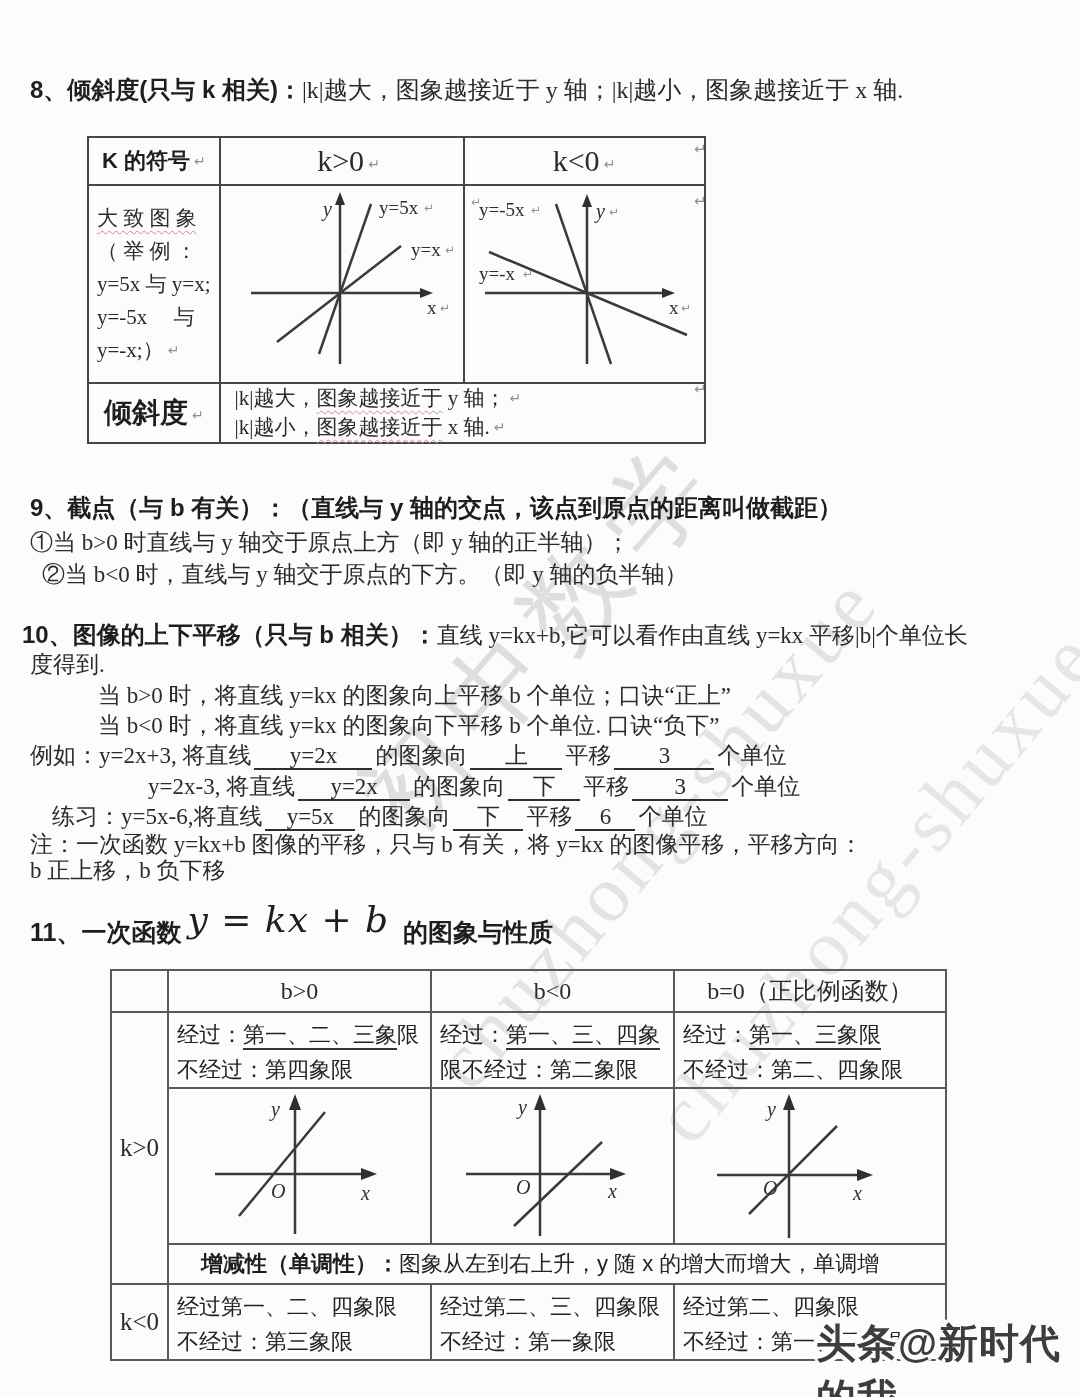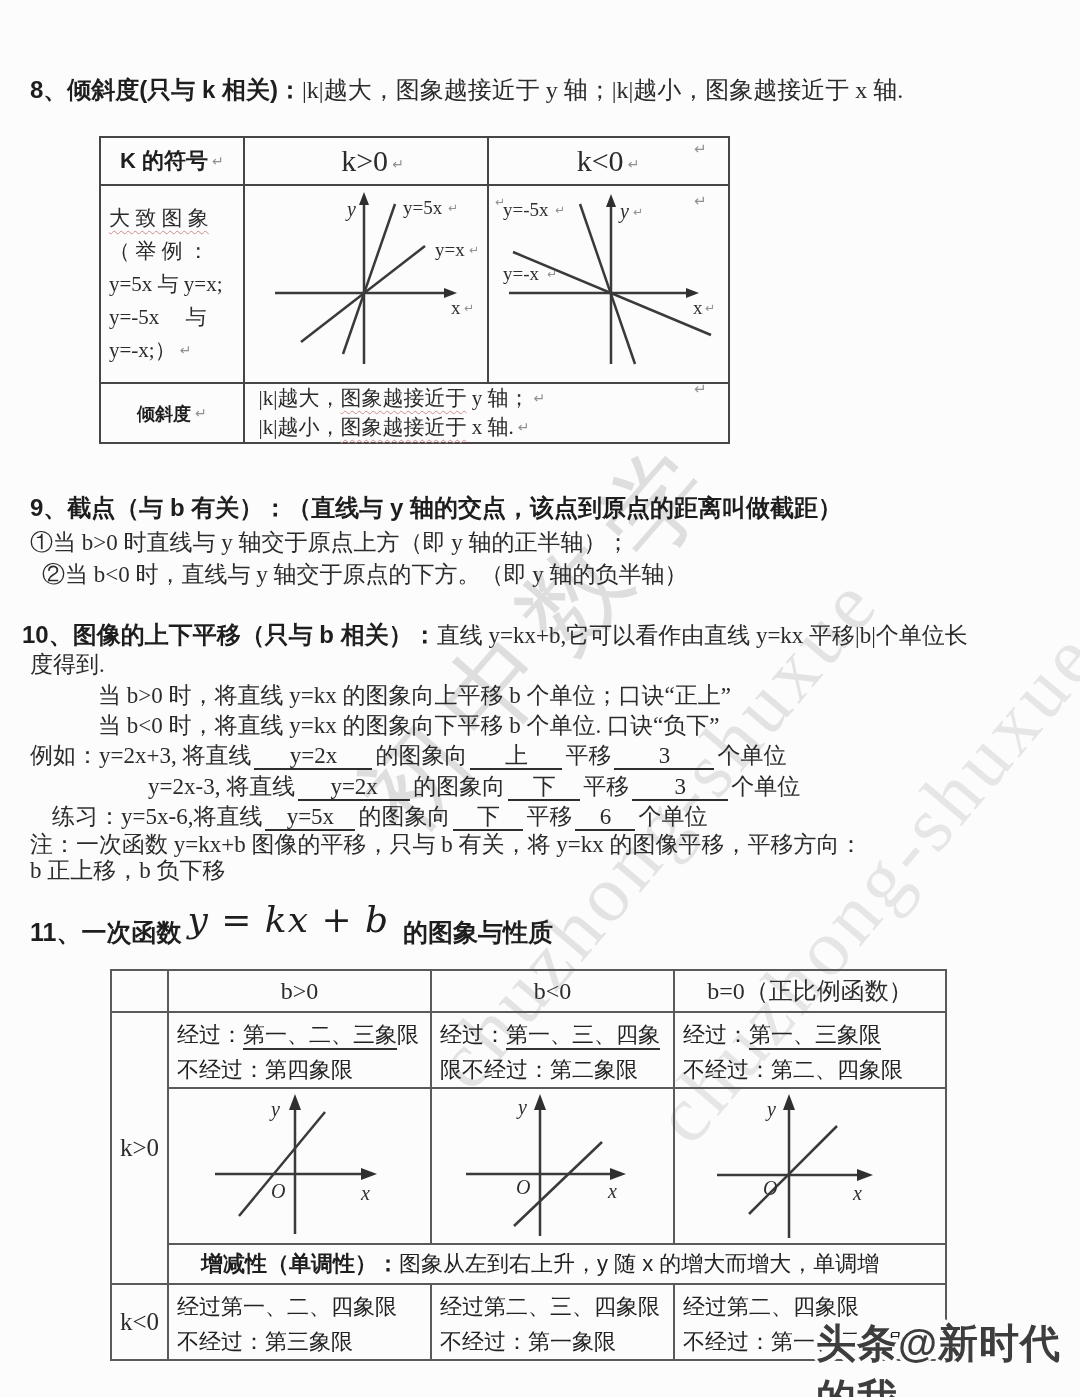--- a/index.html
+++ b/index.html
@@ -27,29 +27,29 @@
            font-size:40px; letter-spacing:1px; color:#3d3d3d;
            text-shadow:-3px -3px 0 #fcfcfc, 3px -3px 0 #fcfcfc, -3px 3px 0 #fcfcfc, 3px 3px 0 #fcfcfc,
                        0 -3px 0 #fcfcfc, 0 3px 0 #fcfcfc, -3px 0 0 #fcfcfc, 3px 0 0 #fcfcfc; }
 
   
   .wavy { text-decoration-line:underline; text-decoration-style:wavy;
           text-decoration-color:#d08c8c; text-decoration-thickness:1px; text-underline-offset:5px; }
 
   
   table { border-collapse:collapse; background:transparent; z-index:2; position:absolute; }
-  .t1 { left:99px; top:136px; }
+  .t1 { left:87px; top:136px; }
   .t1 td { border:2px solid #464646; vertical-align:middle; }
   .t1 .c0 { width:124px; text-align:center; }
   .t1 .cA { width:228px;padding-left:14px; }
   .t1 .cB { width:239px; }
   .t1 .r1 td { height:48px; text-align:center; }
   .t1 .serif-big { font-size:30px; }
   .t1 .r2 td { height:196px; }
-  .t1 .r2 .c0 { vertical-align:top; padding:16px 20px 0 8px; text-align:left; }
+  .t1 .r2 .c0 { vertical-align:top; padding:16px 8px 0 8px; text-align:left; }
   .t1 .r2 .c0 div { font-size:21px; line-height:33px; white-space:nowrap; }
   .t1 .r3 td { height:58px; }
   .t1 .r3 .slope-cell { padding-left:14px; font-size:21px; line-height:29px; vertical-align:middle; }
   .t1 svg { display:block; }
 
   
   .blank { display:inline-block; border-bottom:2px solid #2e2e2e; text-align:center;
            margin:0 3px; line-height:24px; vertical-align:baseline; }
 
   
@@ -139,21 +139,21 @@
         <text class="it" x="131" y="32">y</text>
         <text class="pmk" x="144" y="30">↵</text>
         <text x="14" y="94">y=-x</text>
         <text class="pmk" x="58" y="92">↵</text>
         <text x="204" y="128">x</text>
         <text class="pmk" x="216" y="126">↵</text>
       </svg>
     </td>
   </tr>
   <tr class="r3">
-    <td class="c0"><span class="hei" style="font-size:18px;">倾斜度</span><span class="pm">↵</span></td>
+    <td class="c0"><span class="hei" style="font-size:28px;">倾斜度</span><span class="pm">↵</span></td>
     <td class="slope-cell" colspan="2">
       <div><span>|k|越大，</span><span class="wavy">图象越接近于</span><span> y 轴；</span><span class="pm">↵</span></div>
       <div><span>|k|越小，</span><span class="wavy">图象越接近于</span><span> x 轴.</span><span class="pm">↵</span></div>
     </td>
   </tr>
 </tbody>
   </table>
 
 <div class="pm-abs" style="left:694px; top:140px;">↵</div>
 <div class="pm-abs" style="left:694px; top:192px;">↵</div>

